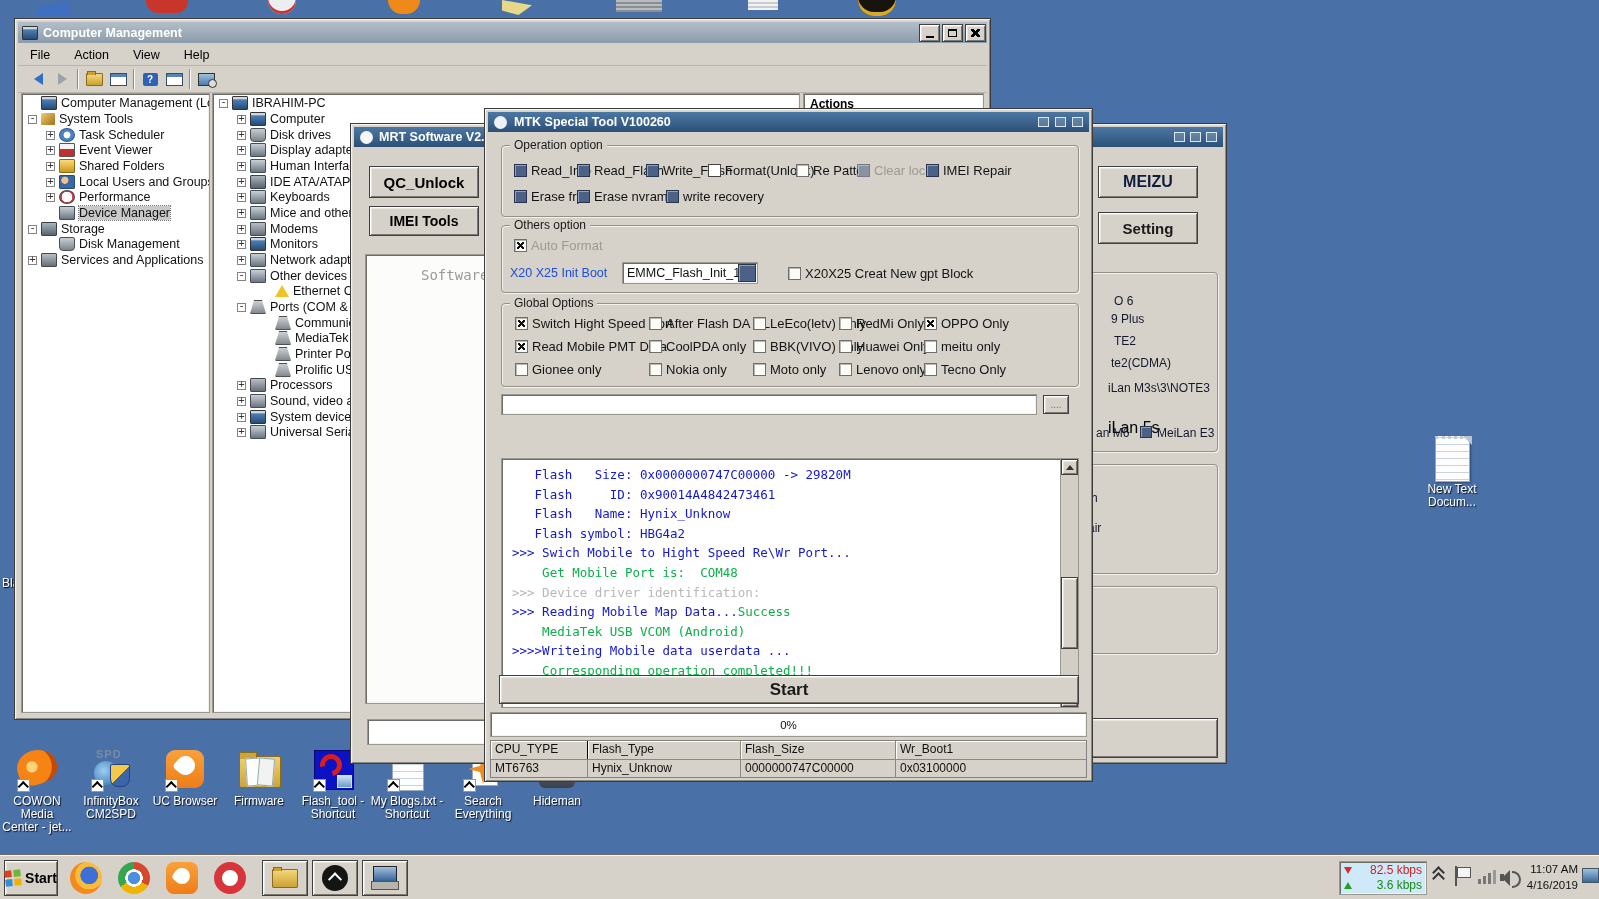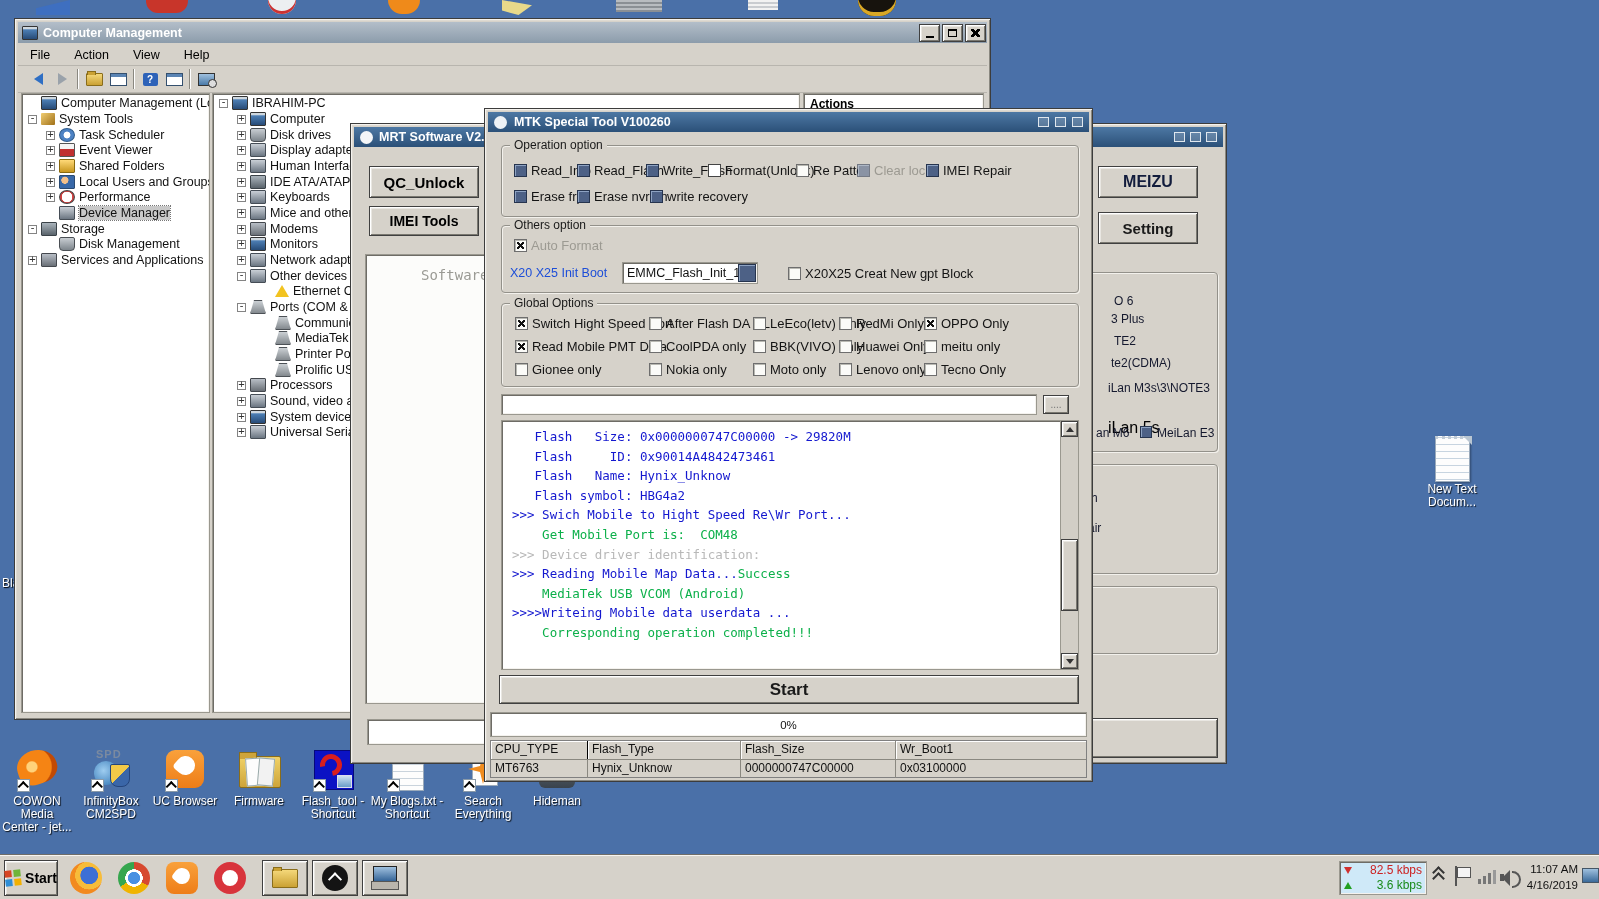--- a/index.html
+++ b/index.html
@@ -23,21 +23,21 @@
        box-shadow:inset 1px 1px 0 #b9b9b2;position:relative;flex:none;box-sizing:border-box;}
   .cbx[data-state="checked"]::after{content:"";position:absolute;left:2px;top:2px;right:2px;bottom:2px;
        background:linear-gradient(45deg,transparent 41%,#111 41%,#111 59%,transparent 59%),
                   linear-gradient(-45deg,transparent 41%,#111 41%,#111 59%,transparent 59%);}
   .cbxd{display:inline-block;width:13px;height:13px;background:#4d6186;border:1px solid #26344e;
        box-shadow:inset 1px 1px 0 #8da2c2;flex:none;box-sizing:border-box;}
   .cbxe{display:inline-block;width:13px;height:13px;background:#fff;border:1px solid #444;flex:none;box-sizing:border-box;}
   .opt{position:absolute;display:flex;align-items:center;gap:4px;font-size:13px;color:#141414;white-space:nowrap;}
   .opt.dis{color:#9c9a92;}
   
-  .console{font-family:"DejaVu Sans Mono",monospace;font-size:12.5px;line-height:19.6px;}
+  .console{font-family:"DejaVu Sans Mono",monospace;font-size:12.5px;line-height:19.6px;margin-top:38px;}
   .cline{white-space:pre;}
   [data-c="blue"]{color:#1418cf;}
   [data-c="green"]{color:#0cb04a;}
   [data-c="gray"]{color:#b8b8b8;}
   
   .trow{position:absolute;height:16px;display:flex;align-items:center;gap:4px;font-size:12.5px;color:#111;white-space:nowrap;}
   .pm{width:9px;height:9px;border:1px solid #848484;background:#fff;flex:none;position:relative;
       font-size:11px;line-height:7px;text-align:center;color:#333;box-sizing:border-box;}
   .pm[data-e="plus"]::after{content:"+";position:absolute;left:0;right:0;top:-1px;}
   .pm[data-e="minus"]::after{content:"-";position:absolute;left:0;right:0;top:-2px;}
@@ -356,21 +356,21 @@
     <div class="abs sunken" style="left:16px;top:595px;width:465px;height:26px;"></div>
 
     <button class="btn3d abs" style="left:747px;top:42px;width:100px;height:32px;font-weight:bold;font-size:16px;color:#121c3c;font-family:inherit;">MEIZU</button>
     <button class="btn3d abs" style="left:747px;top:88px;width:100px;height:32px;font-weight:bold;font-size:15px;color:#1a1a1a;font-family:inherit;">Setting</button>
     <div class="grp" style="left:620px;top:148px;width:247px;height:180px;"></div>
     <div class="grp" style="left:620px;top:340px;width:247px;height:110px;"></div>
     <div class="grp" style="left:620px;top:462px;width:247px;height:68px;"></div>
     <button class="btn3d abs" style="left:737px;top:594px;width:130px;height:40px;"></button>
 
     <span class="abs" style="left:763px;top:170px;font-size:12px;color:#15192e">O 6</span>
-    <span class="abs" style="left:760px;top:188px;font-size:12px;color:#15192e">3 Plus</span>
+    <span class="abs" style="left:760px;top:188px;font-size:12px;color:#15192e">9 Plus</span>
     <span class="abs" style="left:763px;top:210px;font-size:12px;color:#15192e">TE2</span>
     <span class="abs" style="left:760px;top:232px;font-size:12px;color:#15192e">te2(CDMA)</span>
     <span class="abs" style="left:757px;top:257px;font-size:12px;color:#15192e">iLan M3s\3\NOTE3</span>
     <span class="abs" style="left:757px;top:295px;font-size:16px;color:#000000">iLan 5s</span>
     <span class="abs" style="left:745px;top:302px;font-size:12px;color:#15192e">an M6</span>
     <span class="cbxd abs" style="left:789px;top:302px;width:12px;height:12px;"></span>
     <span class="abs" style="left:806px;top:302px;font-size:12px;color:#15192e">MeiLan E3</span>
     <span class="abs" style="left:740px;top:367px;font-size:12px;color:#15192e">h</span>
     <span class="abs" style="left:737px;top:397px;font-size:12px;color:#15192e">air</span>
   </div>
@@ -416,21 +416,21 @@
           <span>IMEI Repair</span>
         </label>
       <label class="opt" style="left:12px;top:43px">
           <span class="cbxd"></span>
           <span>Erase frp</span>
         </label>
       <label class="opt" style="left:75px;top:43px">
           <span class="cbxd"></span>
           <span>Erase nvram</span>
         </label>
-      <label class="opt" style="left:148px;top:43px">
+      <label class="opt" style="left:164px;top:43px">
           <span class="cbxd"></span>
           <span>write recovery</span>
         </label>
     </div>
 
     <div class="grp" style="left:16px;top:116px;width:578px;height:68px;">
       <span class="glabel">Others option</span>
       <label class="opt dis" style="left:12px;top:12px">
           <span class="cbx" data-state="checked"></span>
           <span>Auto Format</span>

